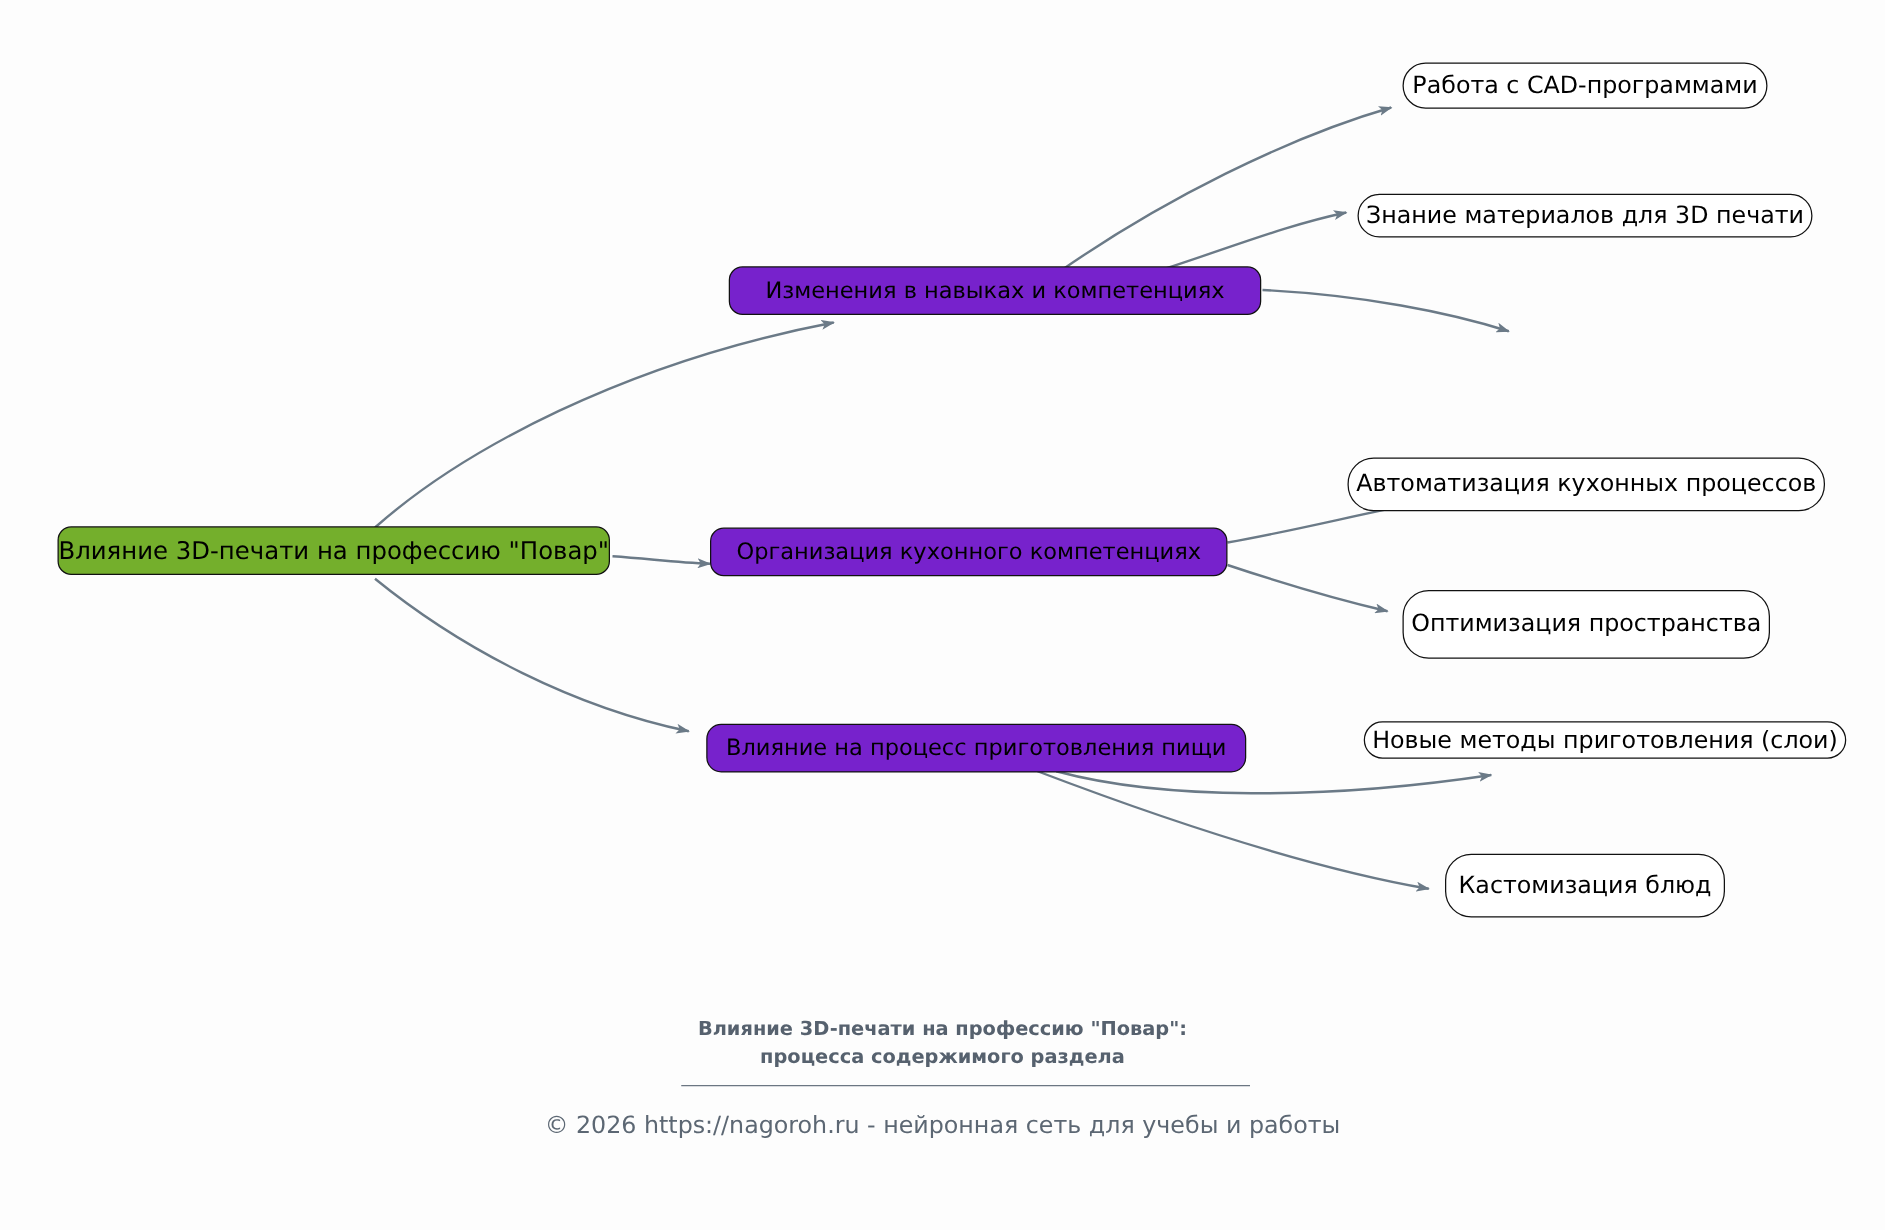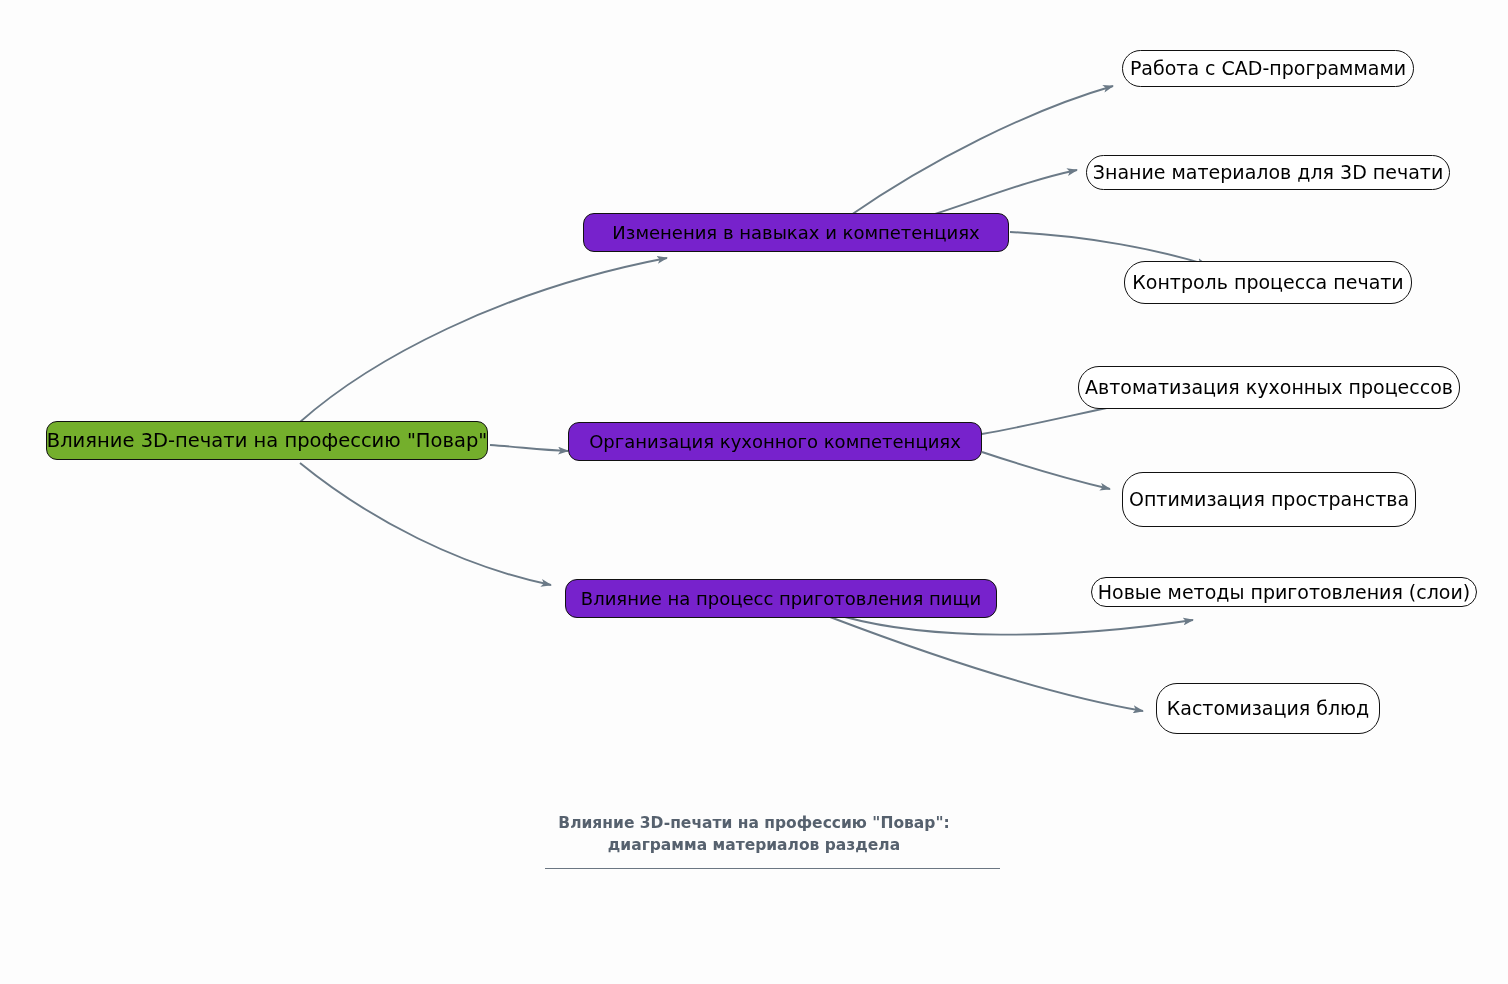--- a/index.html
+++ b/index.html
@@ -152,41 +152,39 @@
   </div>
 
   <div class="node leaf" style="left:1122px; top:50px; width:292px; height:37px;">
     <span class="node-label">Работа с CAD-программами</span>
   </div>
 
   <div class="node leaf" style="left:1086px; top:155px; width:364px; height:35px;">
     <span class="node-label">Знание материалов для 3D печати</span>
   </div>
 
-  <div class="node leaf" style="left:1124px; top:261px; width:288px; height:43px;">
-    <span class="node-label">Контроль процесса печати</span>
-  </div>
 
   <div class="node leaf" style="left:1078px; top:366px; width:382px; height:43px;">
     <span class="node-label">Автоматизация кухонных процессов</span>
   </div>
 
   <div class="node leaf" style="left:1122px; top:472px; width:294px; height:55px;">
     <span class="node-label">Оптимизация пространства</span>
   </div>
 
   <div class="node leaf" style="left:1075px; top:577px; width:386px; height:30px;margin-left:16px;">
     <span class="node-label">Новые методы приготовления (слои)</span>
   </div>
 
   <div class="node leaf" style="left:1156px; top:683px; width:224px; height:51px;text-align:right;">
     <span class="node-label">Кастомизация блюд</span>
   </div>
 
   <div class="footer-title">
     <span>Влияние 3D-печати на профессию "Повар":</span>
-    <span class="l2">диаграмма материалов раздела</span>
+    <span class="l2">процесса содержимого раздела</span>
   </div>
 
   <div class="footer-rule"></div>
 
+  <div class="footer-credit">© 2026 https://nagoroh.ru - нейронная сеть для учебы и работы</div>
 
 </div>
 
 </body></html>

